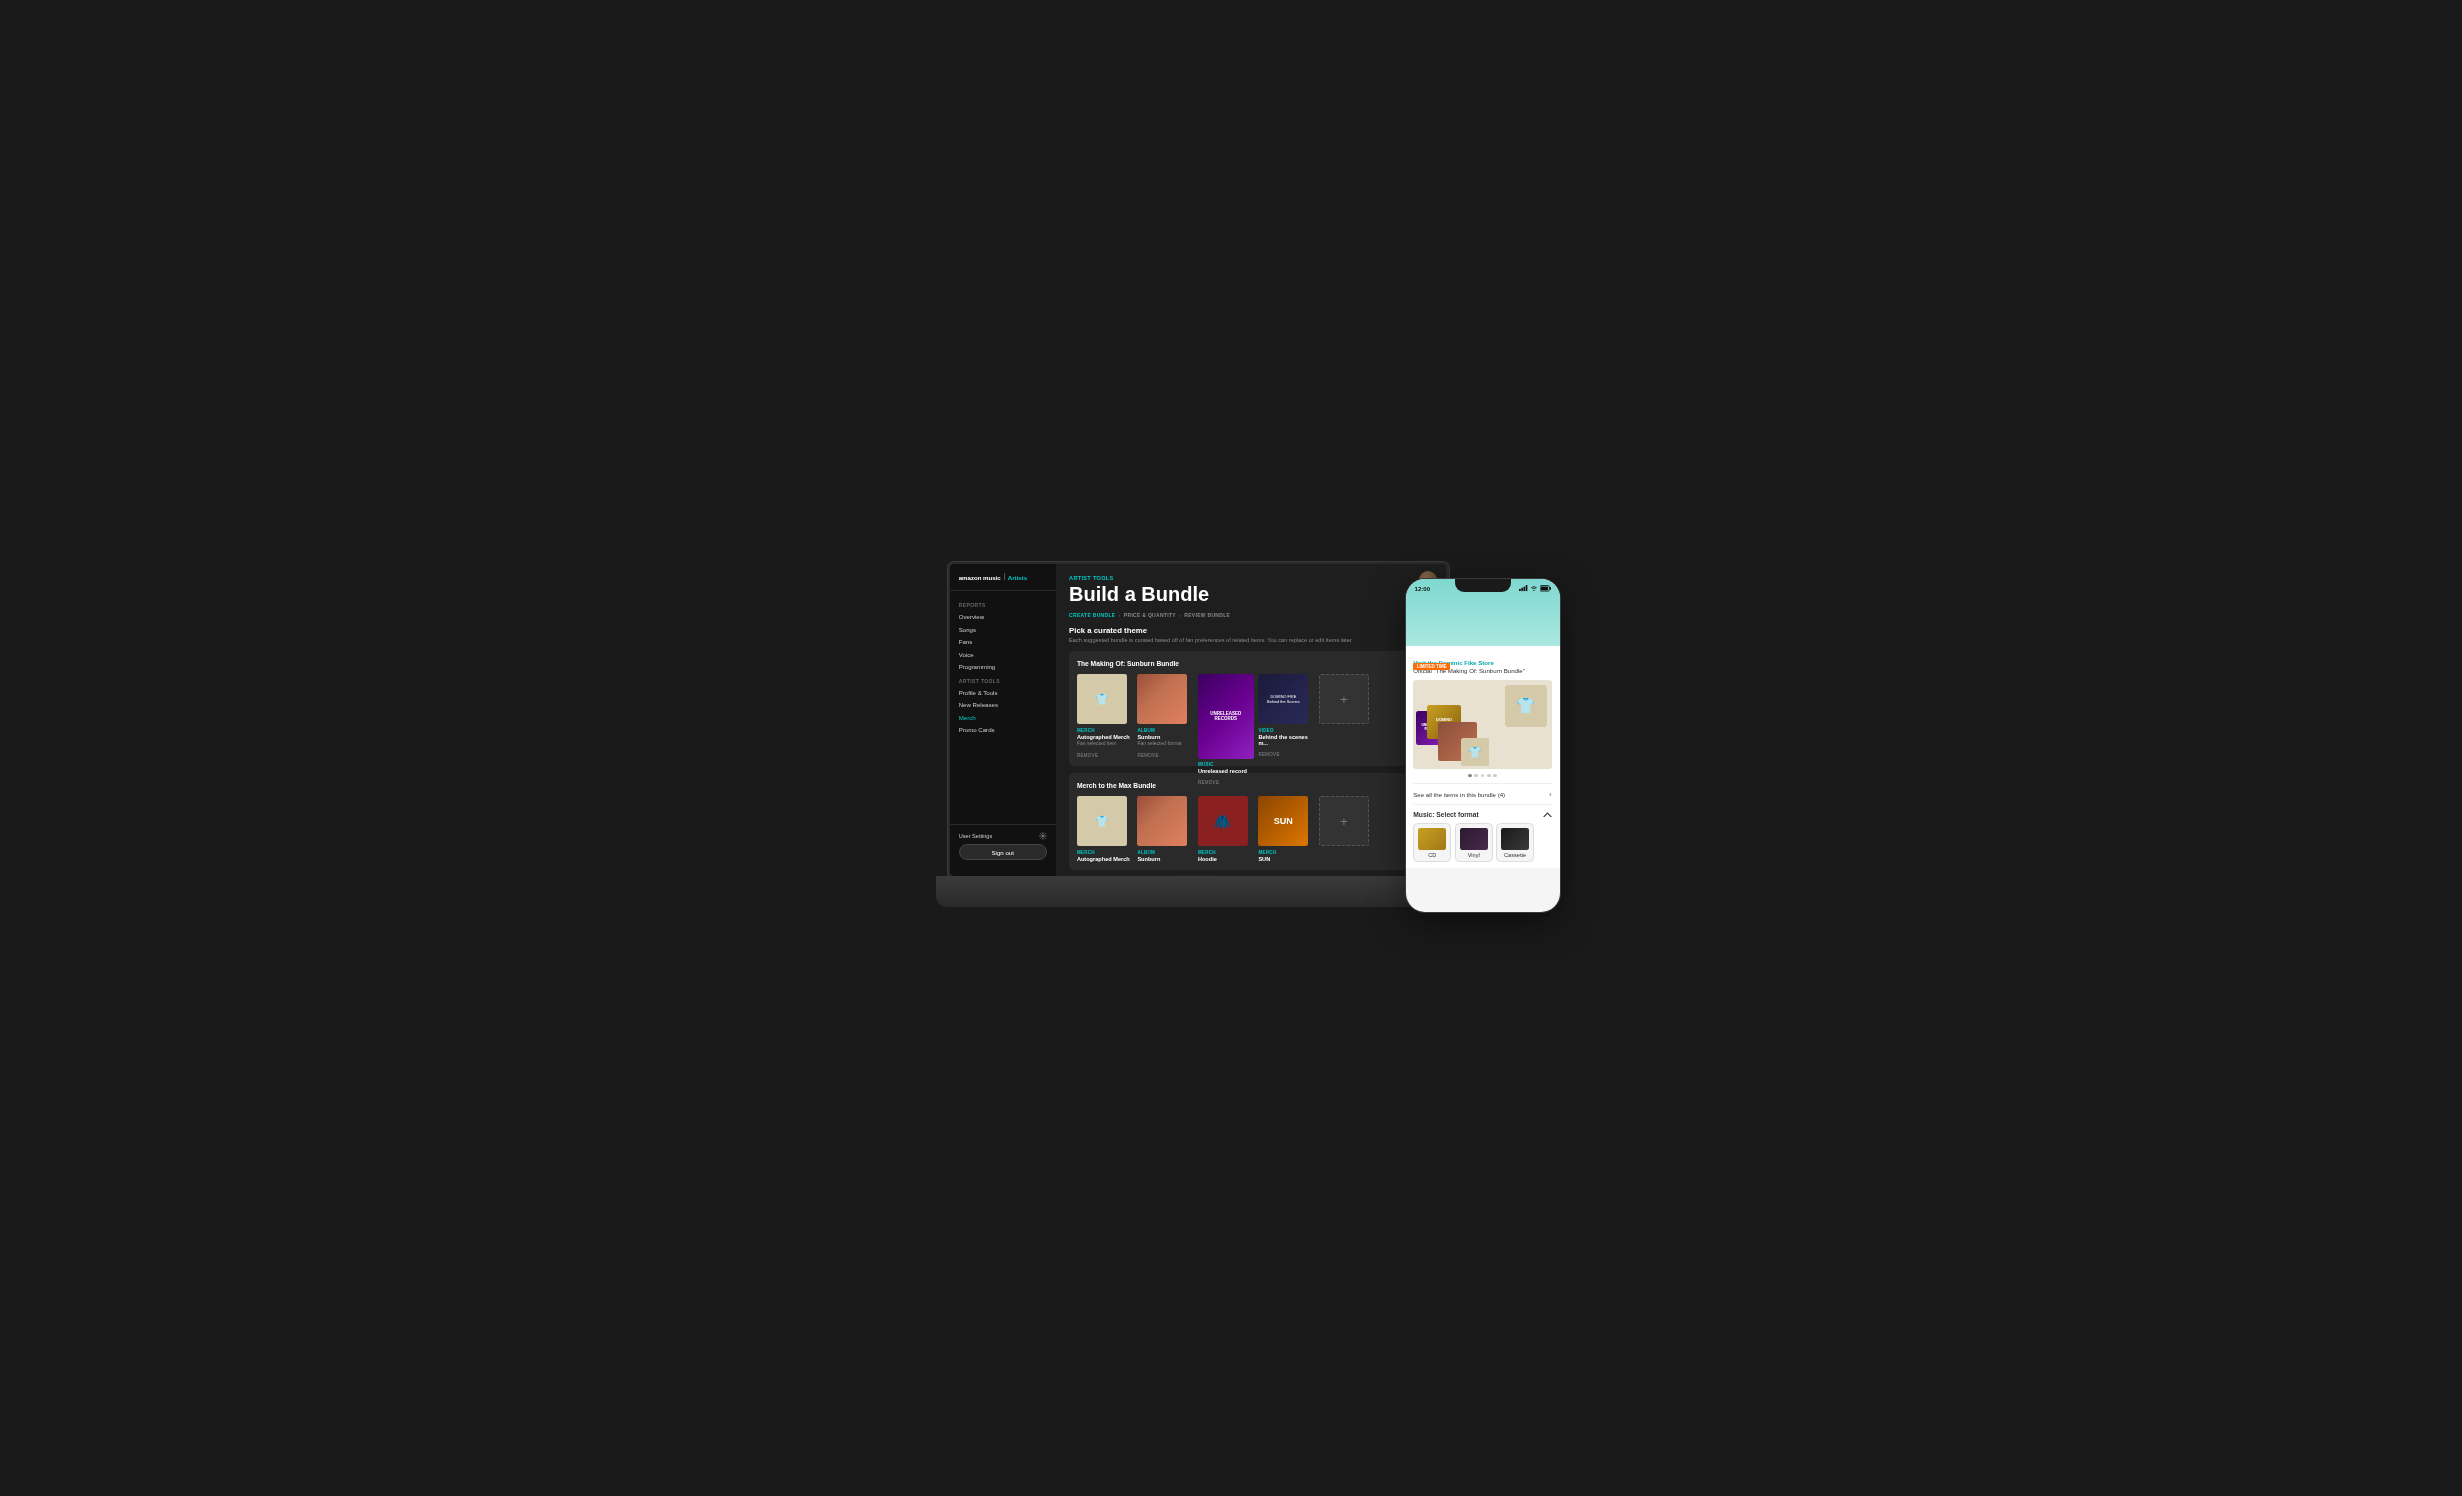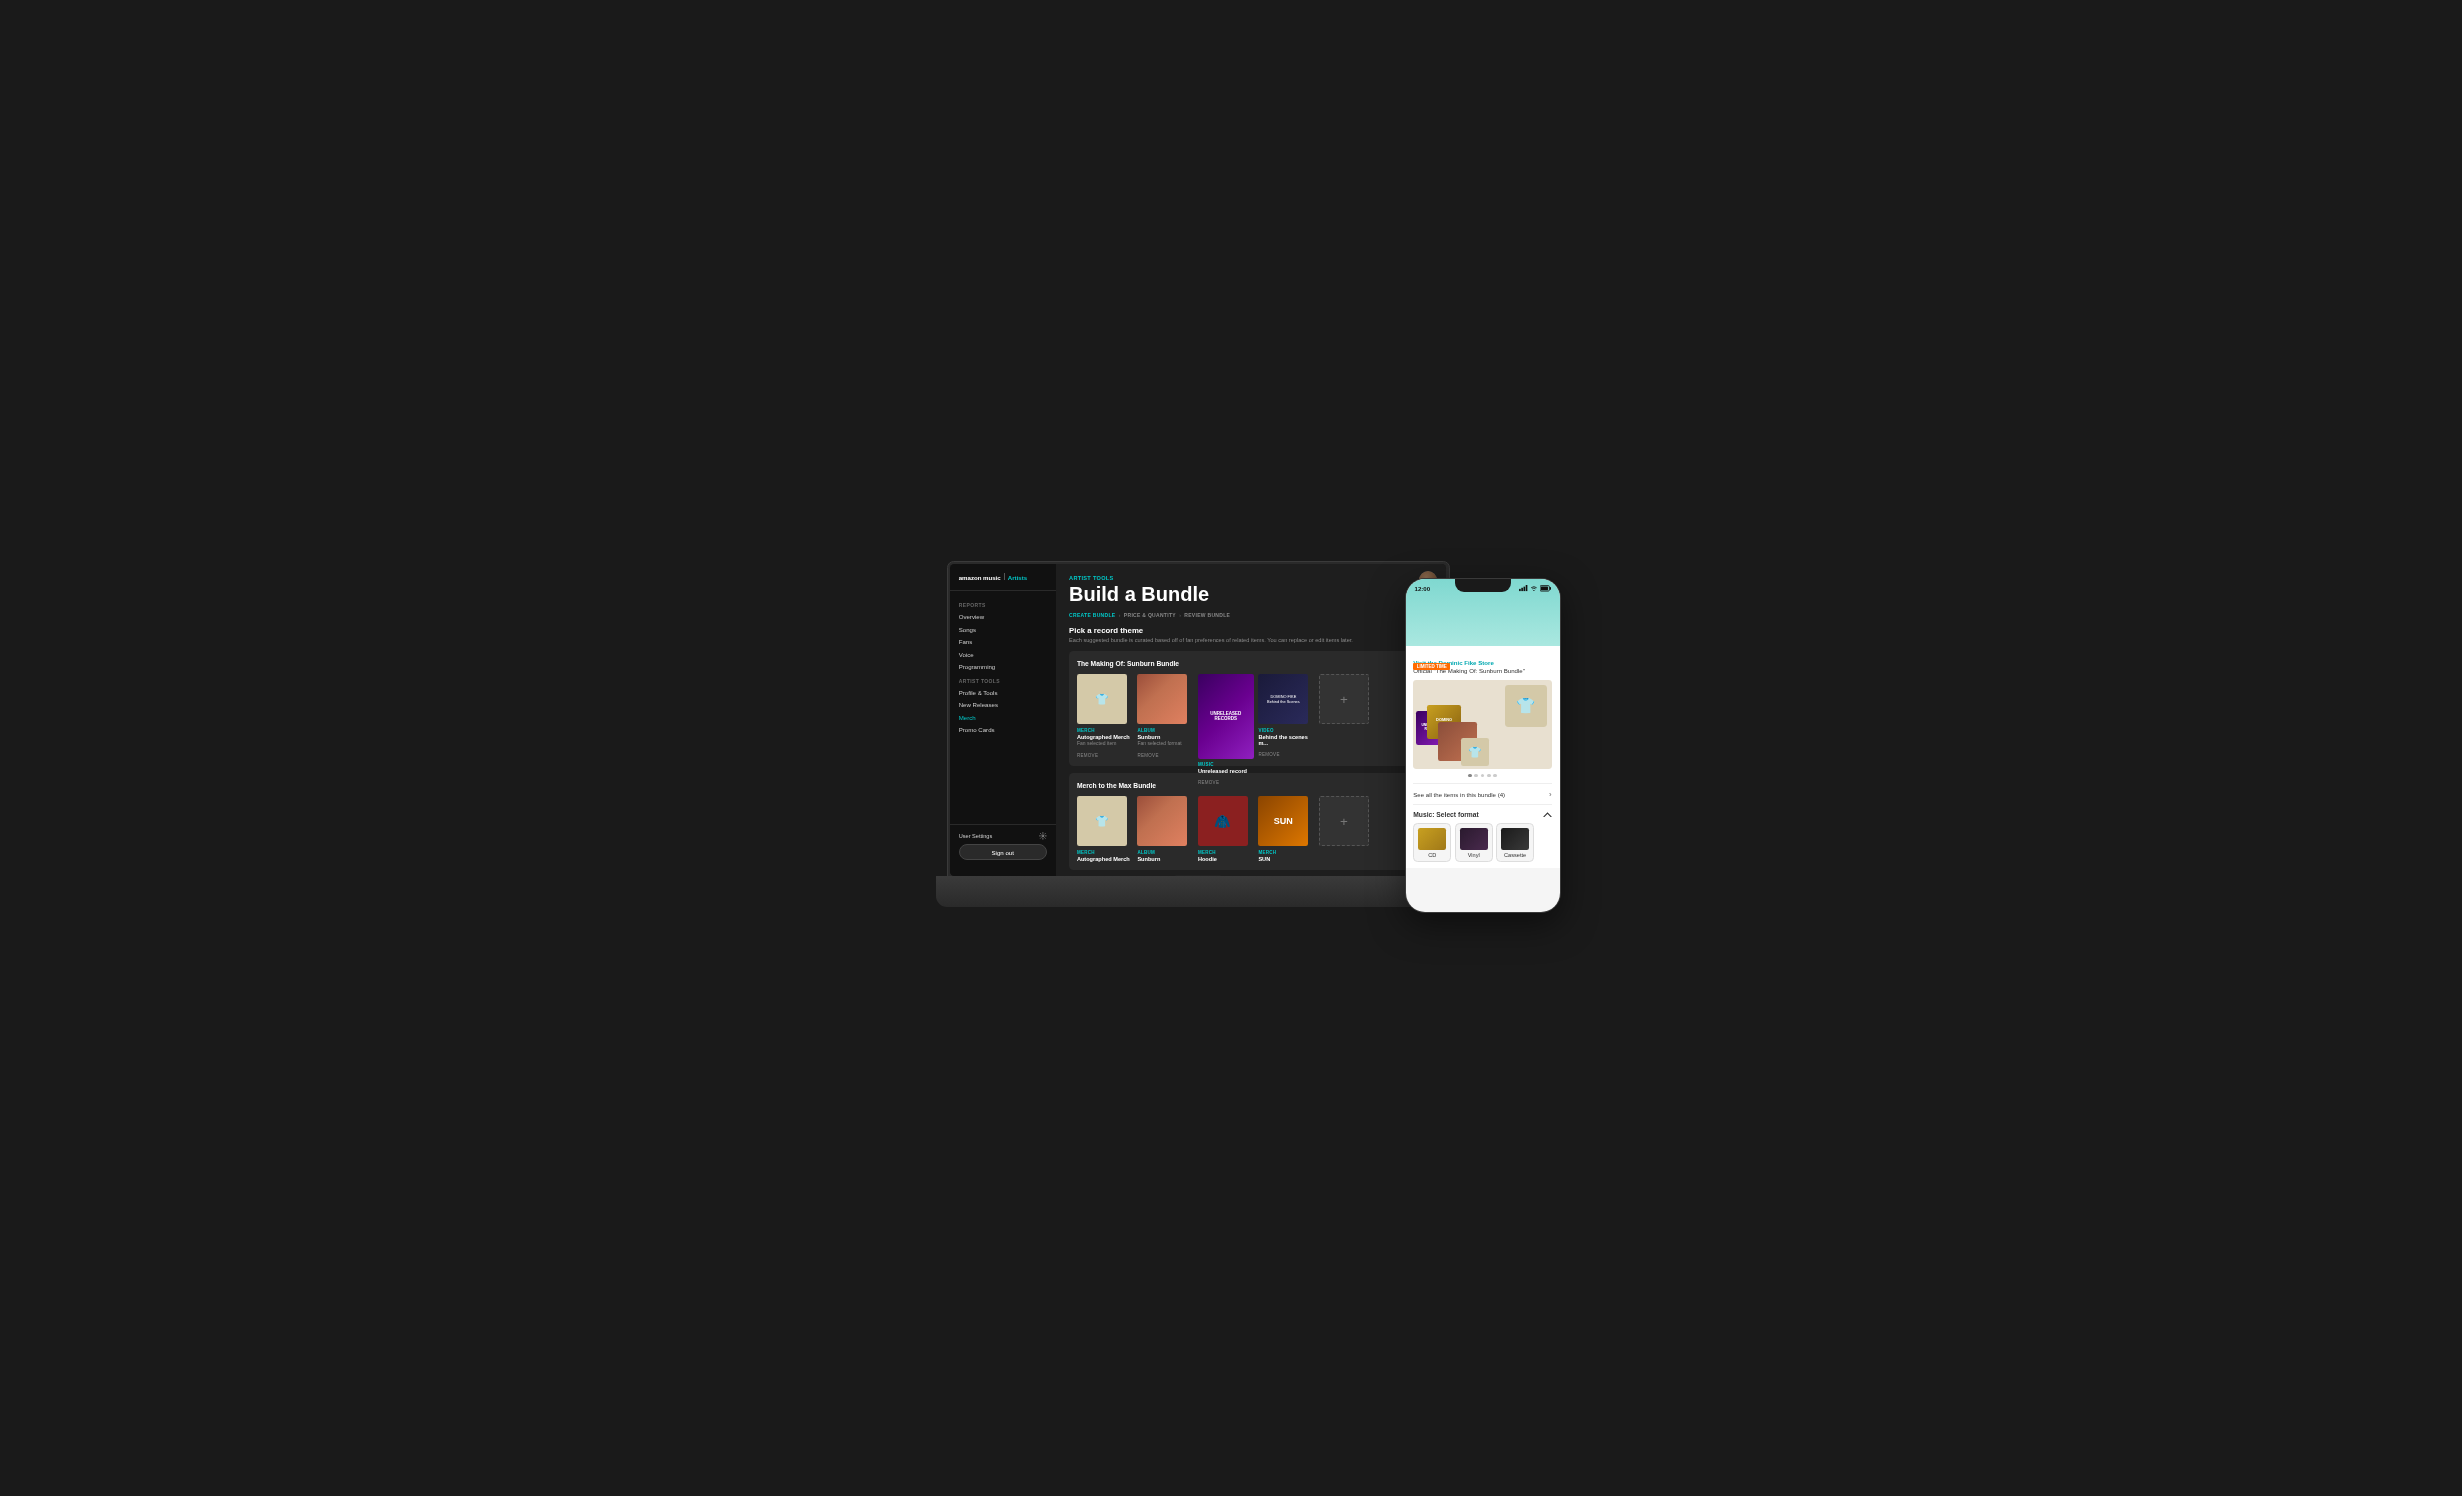--- a/index.html
+++ b/index.html
@@ -671,21 +671,21 @@
           <div class="page-title">Build a Bundle</div>
 
           <div class="breadcrumb">
             <span class="breadcrumb-item">CREATE BUNDLE</span>
             <span class="breadcrumb-sep">›</span>
             <span class="breadcrumb-item inactive">PRICE &amp; QUANTITY</span>
             <span class="breadcrumb-sep">›</span>
             <span class="breadcrumb-item inactive">REVIEW BUNDLE</span>
           </div>
 
-          <div class="pick-theme-title">Pick a record theme</div>
+          <div class="pick-theme-title">Pick a curated theme</div>
           <div class="pick-theme-desc">Each suggested bundle is curated based off of fan preferences of related items. You can replace or edit items later.</div>
 
           <div class="bundle-card">
             <div class="bundle-header">
               <span class="bundle-name">The Making Of: Sunburn Bundle</span>
               <div class="bundle-radio selected"></div>
             </div>
             <div class="bundle-items">
 
               <div class="bundle-item">

